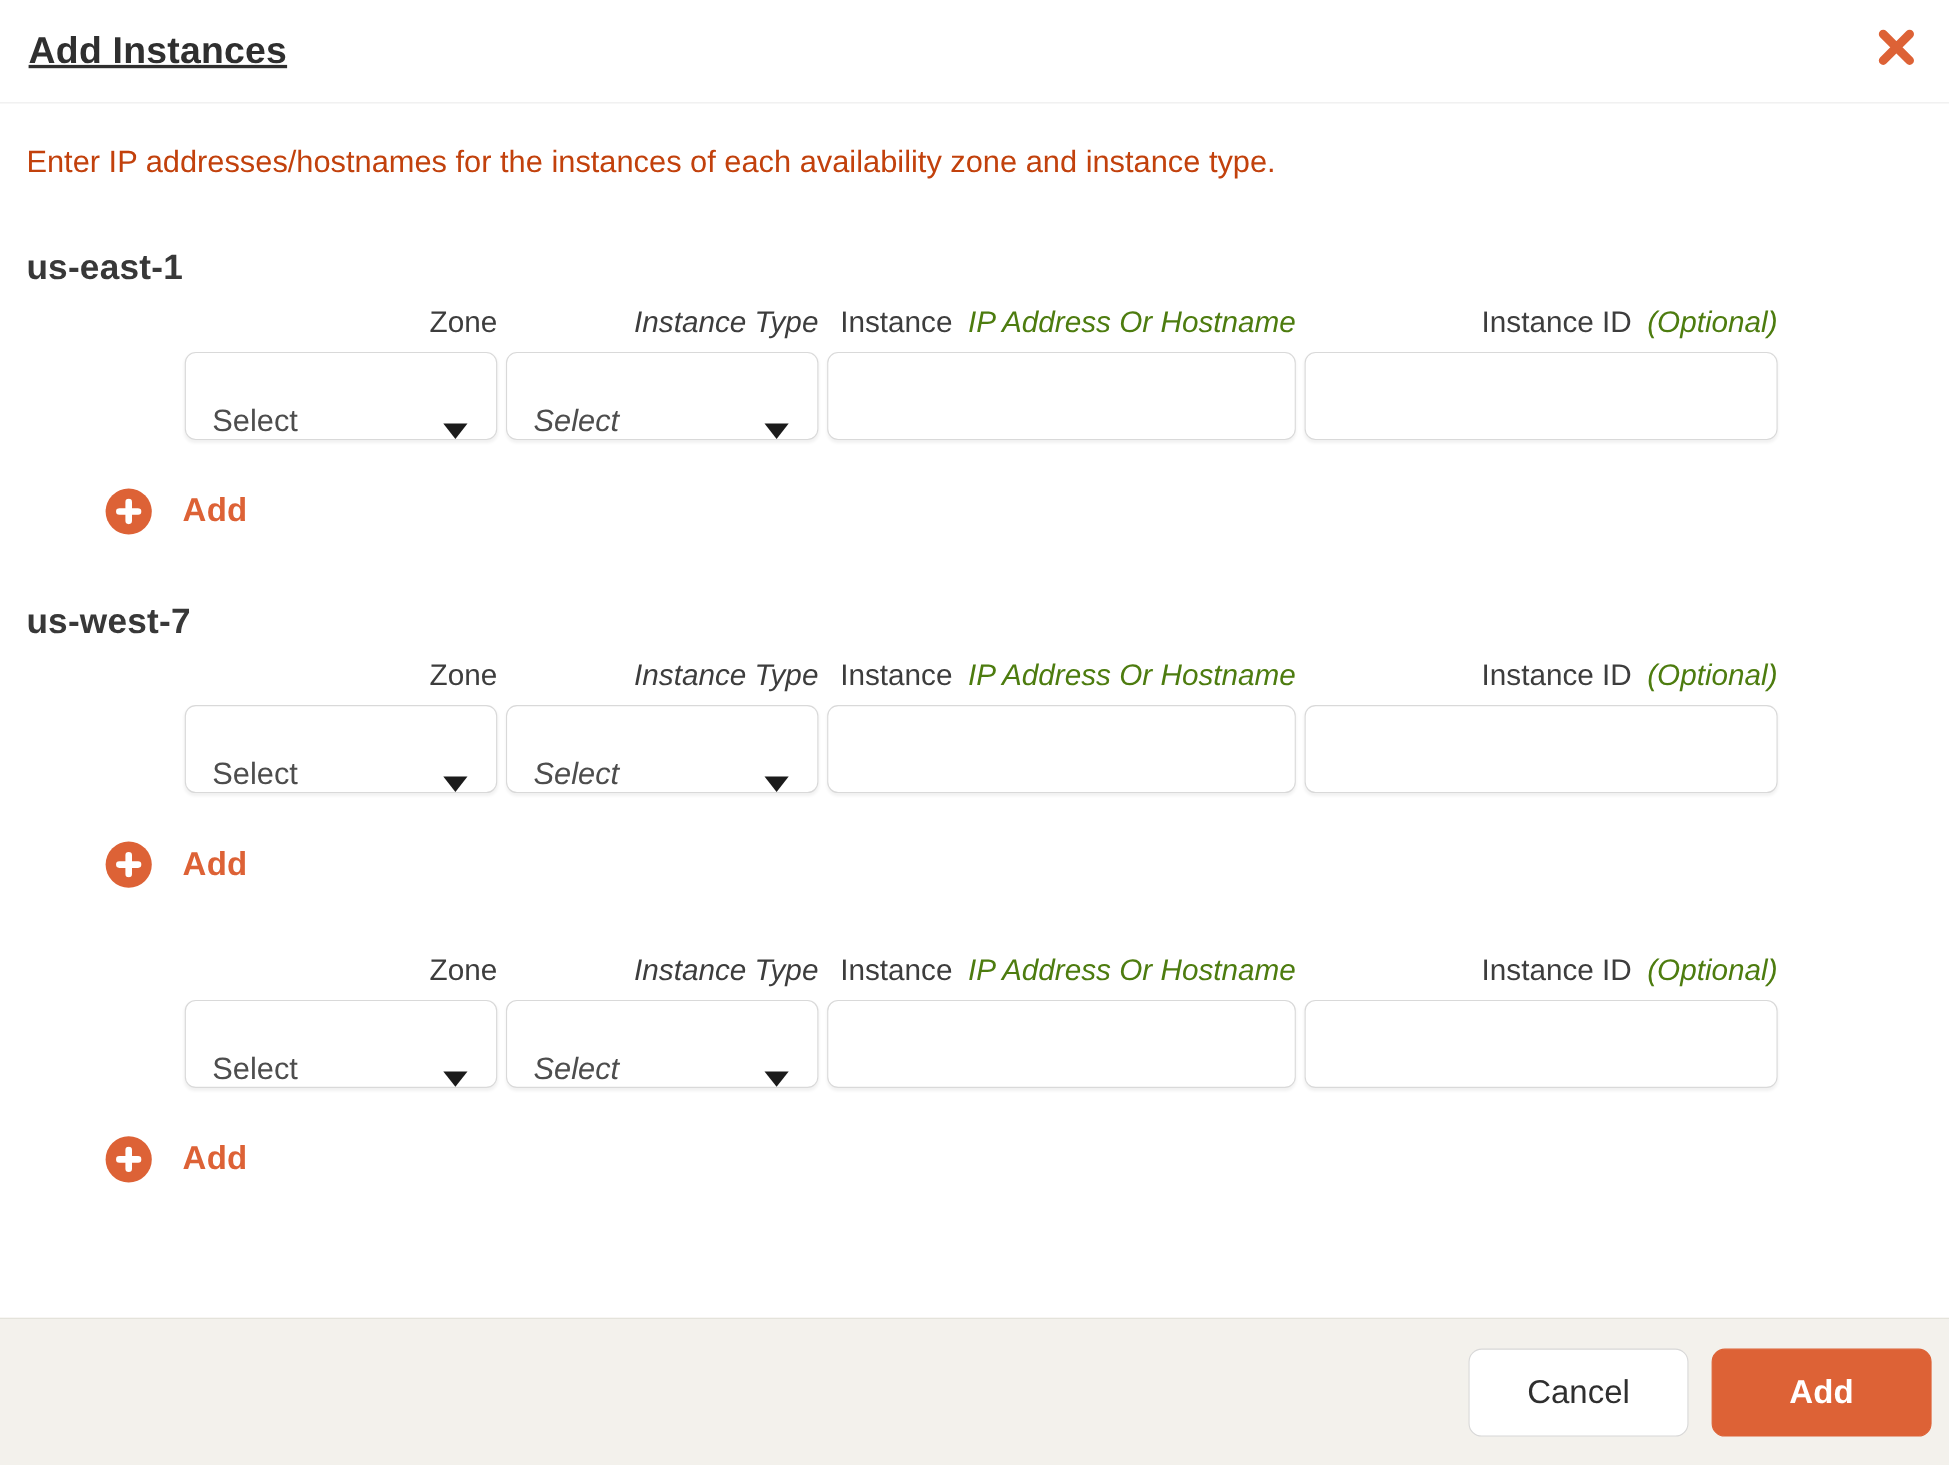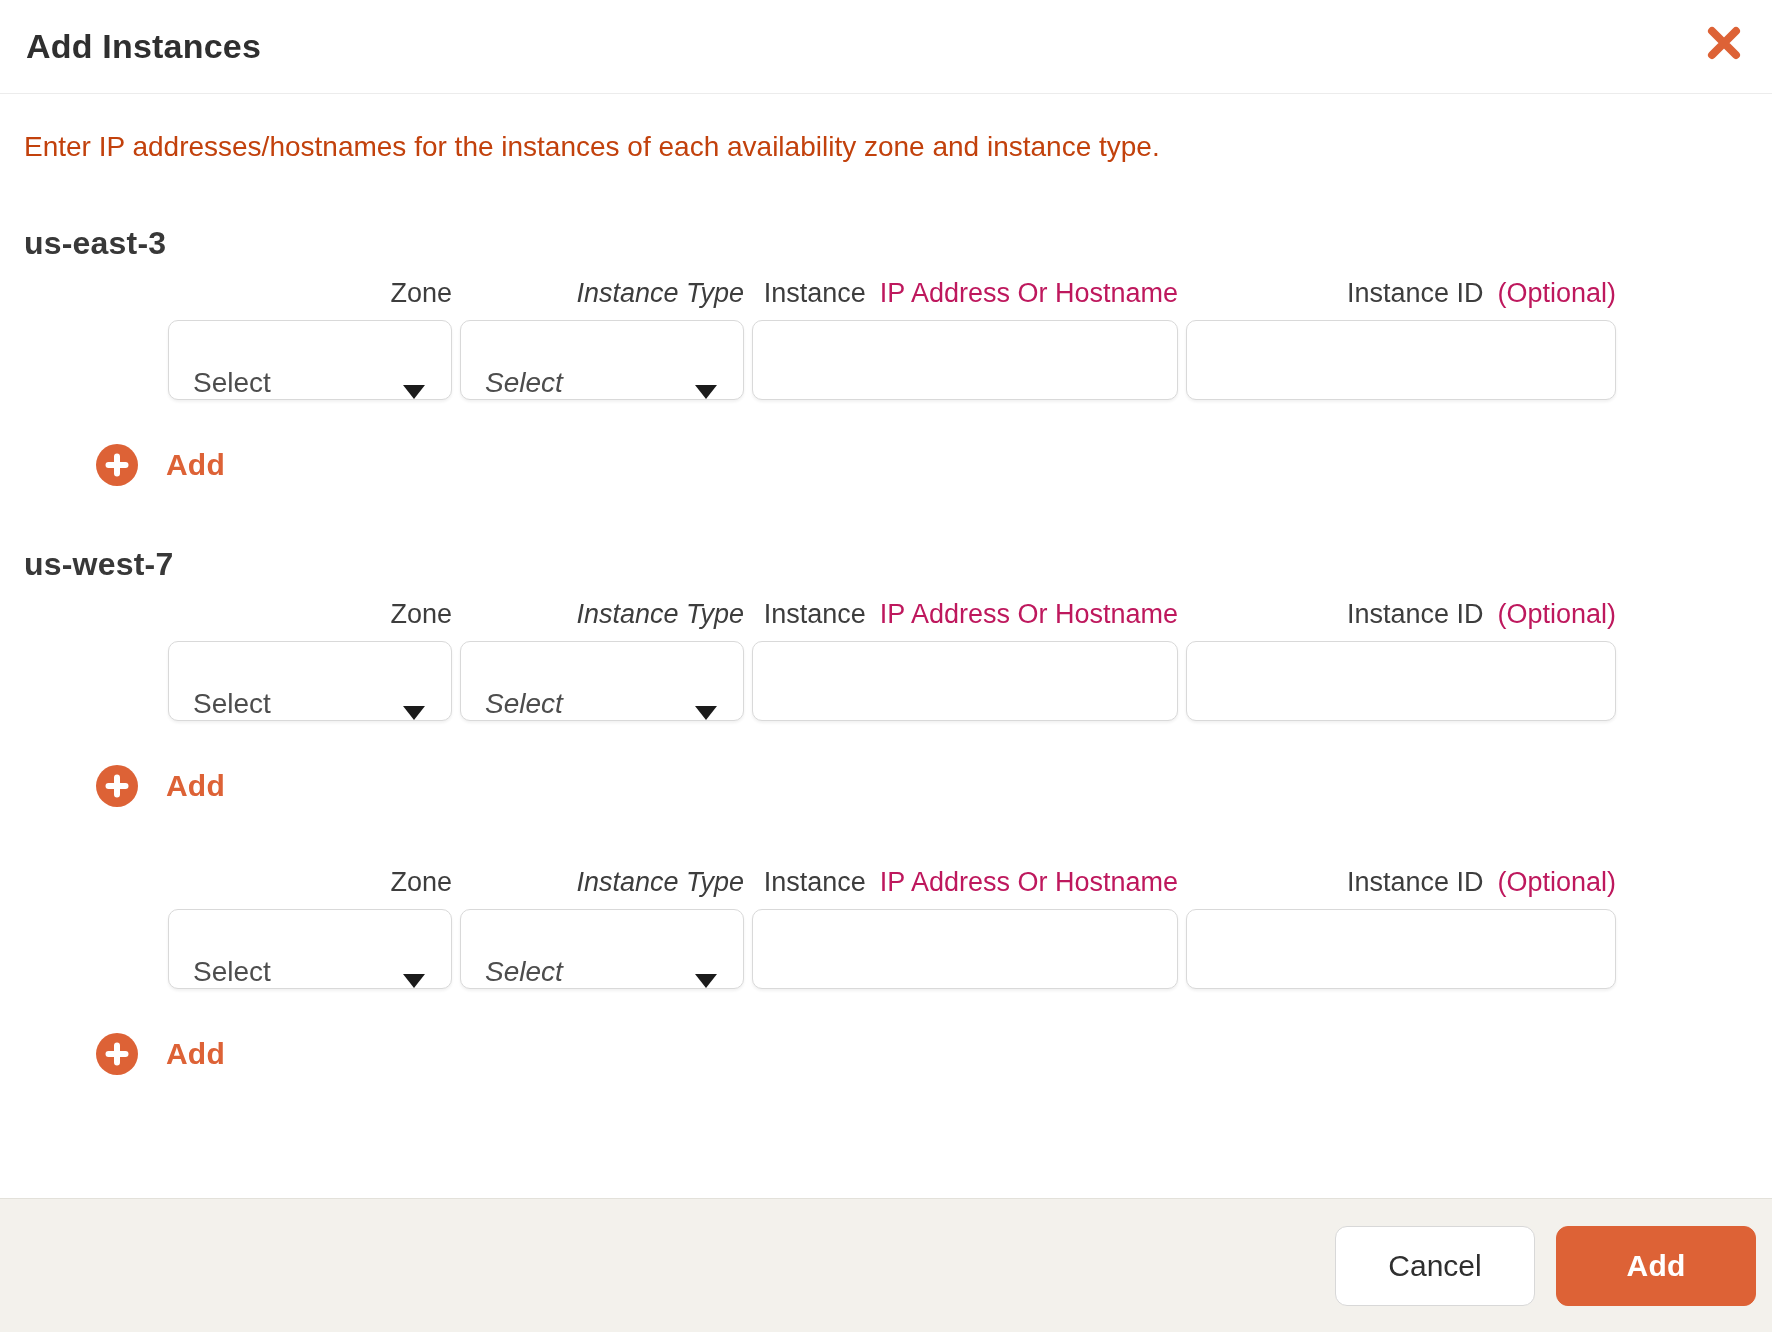--- a/index.html
+++ b/index.html
@@ -21,20 +21,21 @@
     align-items: center;
     justify-content: space-between;
     padding: 0 26px;
     border-bottom: 1px solid #ececec;
   }
   .modal-title {
     font-size: 34px;
     font-weight: 700;
     color: #2f2f2f;
     letter-spacing: 0.2px;
+    text-decoration: underline;
   }
   .close-btn {
     background: none;
     border: none;
     cursor: pointer;
     width: 44px;
     height: 44px;
     display: flex;
     align-items: center;
     justify-content: center;
@@ -73,21 +74,21 @@
   .field-label-row {
     height: 34px;
     display: flex;
     align-items: baseline;
     gap: 14px;
     margin-bottom: 8px;
     white-space: nowrap;
     justify-content: flex-end;
   }
   .field-label { font-size: 27px; color: #3d3d3d; }
-  .field-hint  { font-size: 27px; color: #be185d; }
+  .field-hint  { font-size: 27px; font-style: italic; color: #4d7c0f; }
 
   .select-box {
     height: 80px;
     border: 1px solid #d9d9d9;
     border-radius: 10px;
     background: #ffffff;
     box-shadow: 0 2px 3px rgba(0,0,0,0.06);
     display: flex;
     align-items: flex-end;
     justify-content: space-between;
@@ -187,21 +188,21 @@
       <path d="M7 7 L31 31 M31 7 L7 31" stroke="#dd6236" stroke-width="8" stroke-linecap="round" fill="none"></path>
     </svg>
   </button>
 </div>
 
 <div class="modal-body">
 
   <div class="description">Enter IP addresses/hostnames for the instances of each availability zone and instance type.</div>
 
   <div class="zone-section">
-    <div class="zone-title">us-east-3</div>
+    <div class="zone-title">us-east-1</div>
     <div class="field-row">
       <div class="field-col col-zone">
         <div class="field-label-row">
           <span class="field-label">Zone</span>
         </div>
         <div class="select-box">
           <span class="select-value">Select</span>
           <span class="caret-down"></span>
         </div>
       </div>

